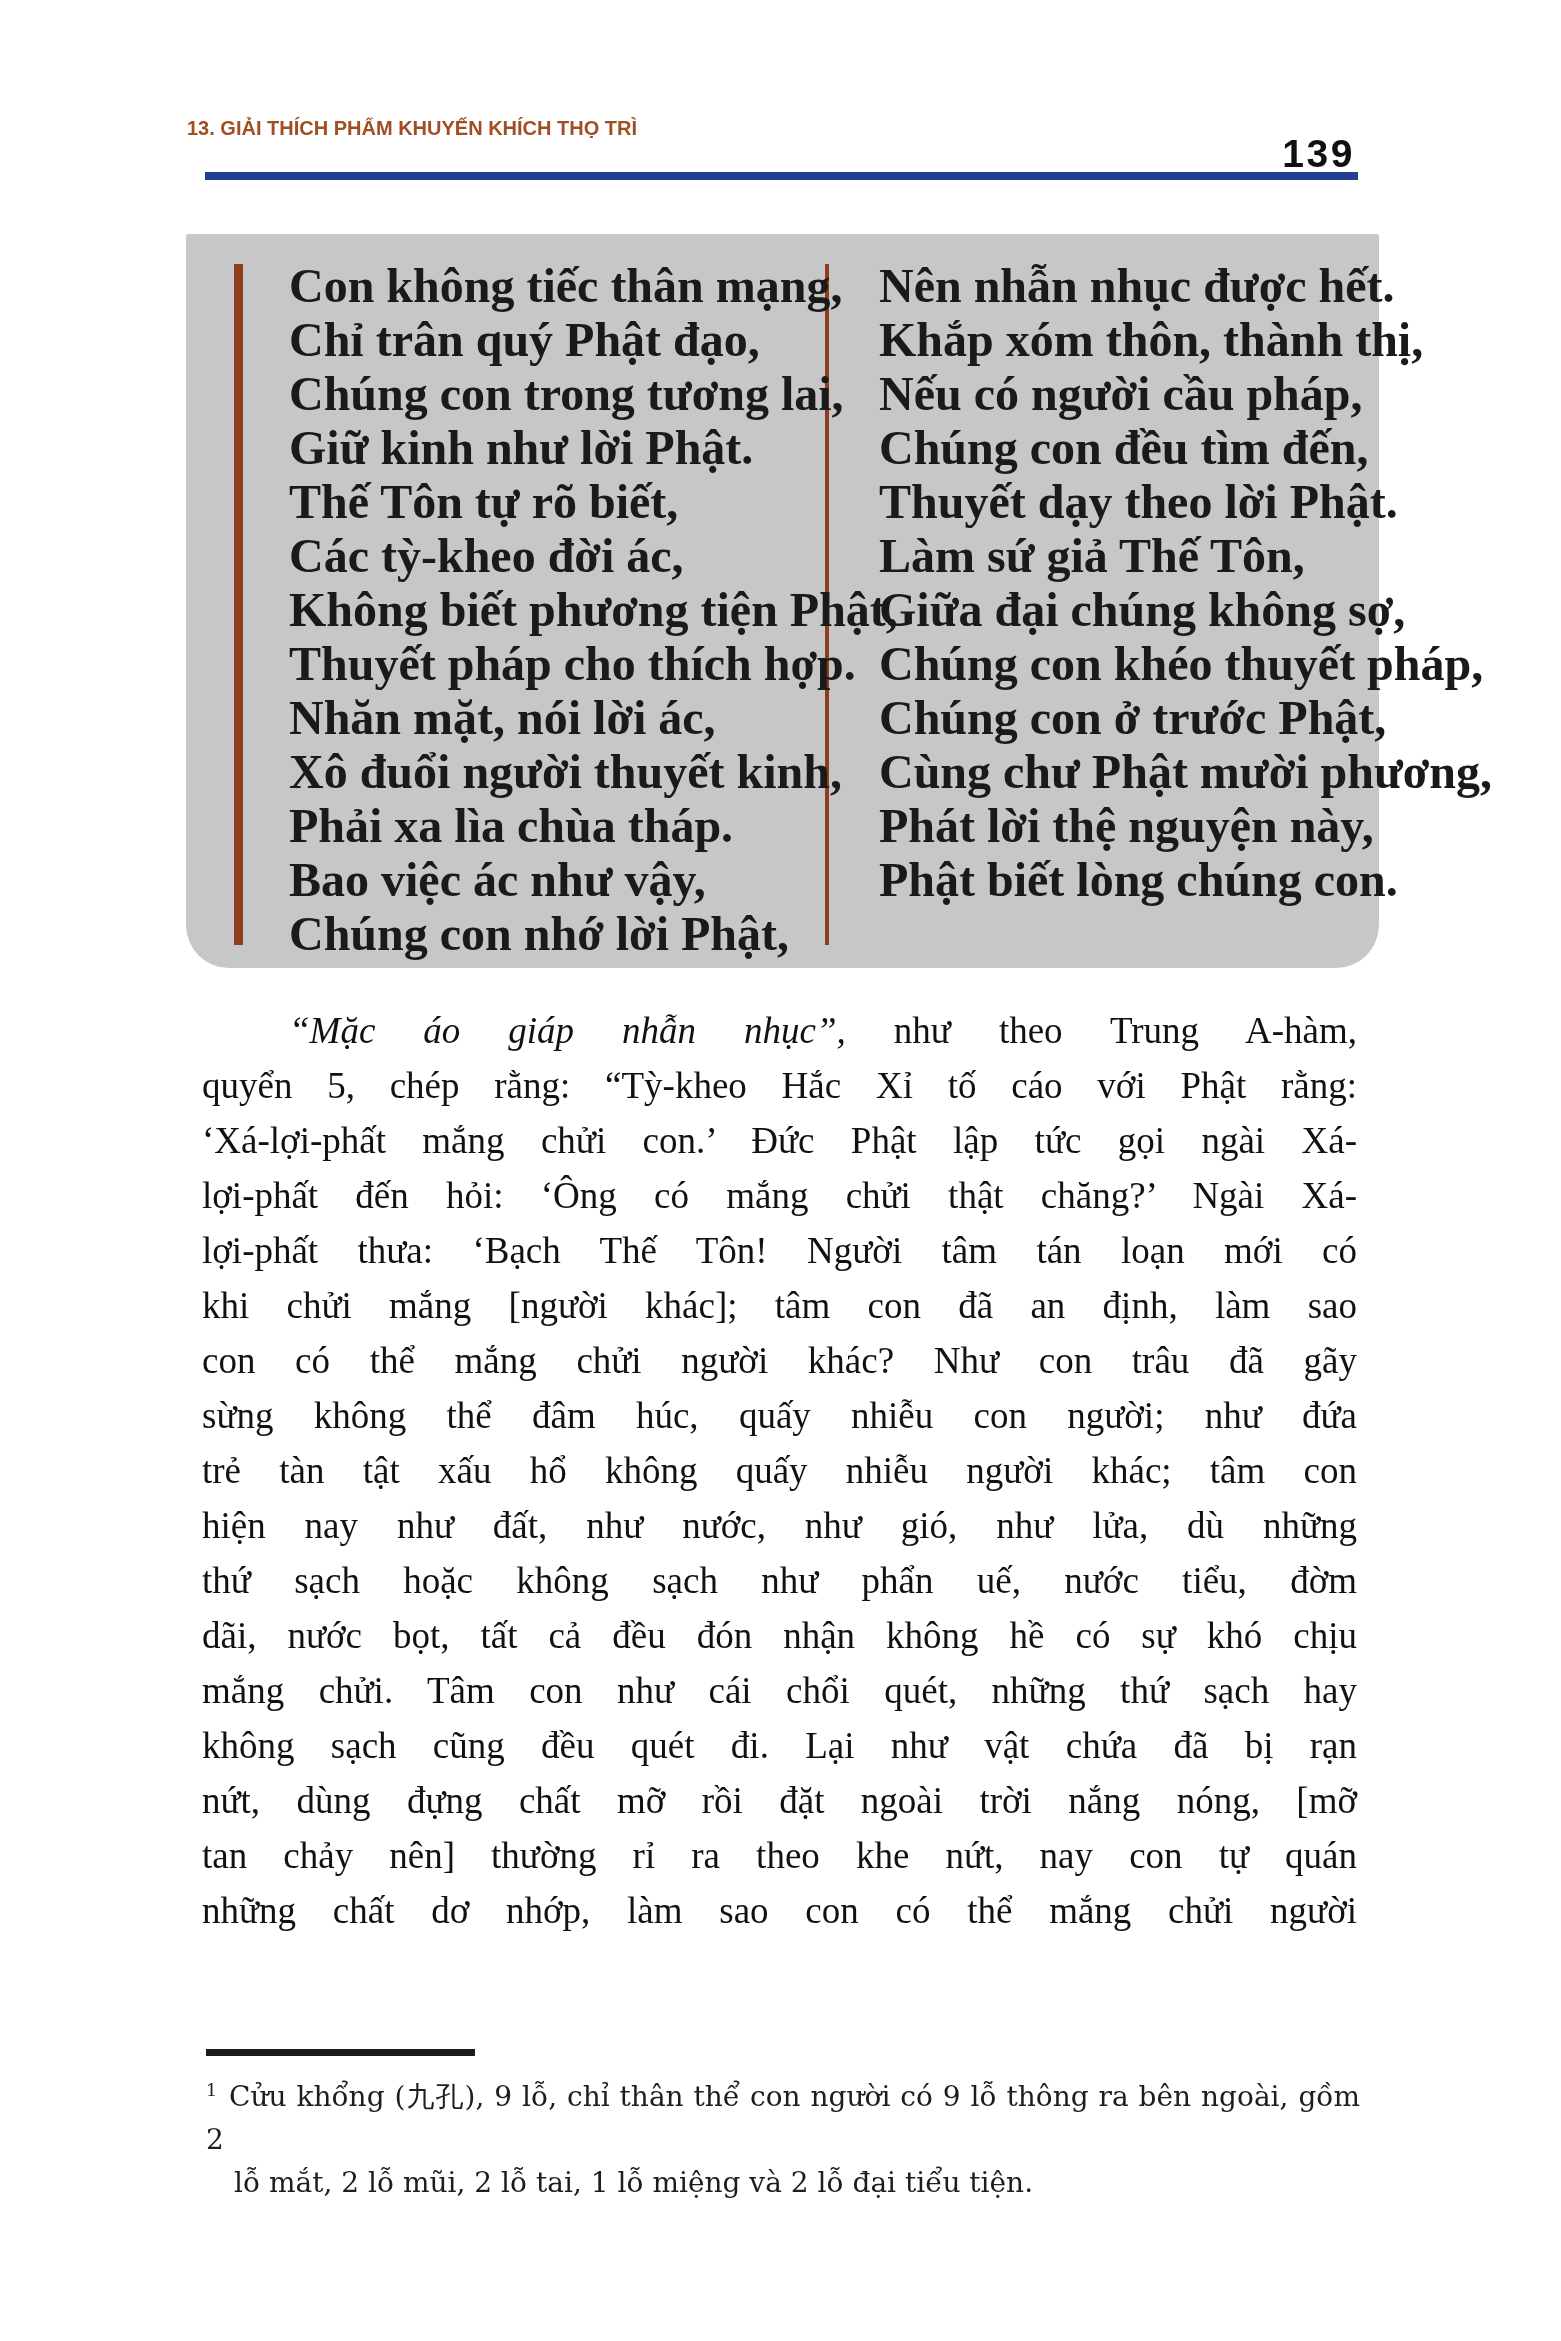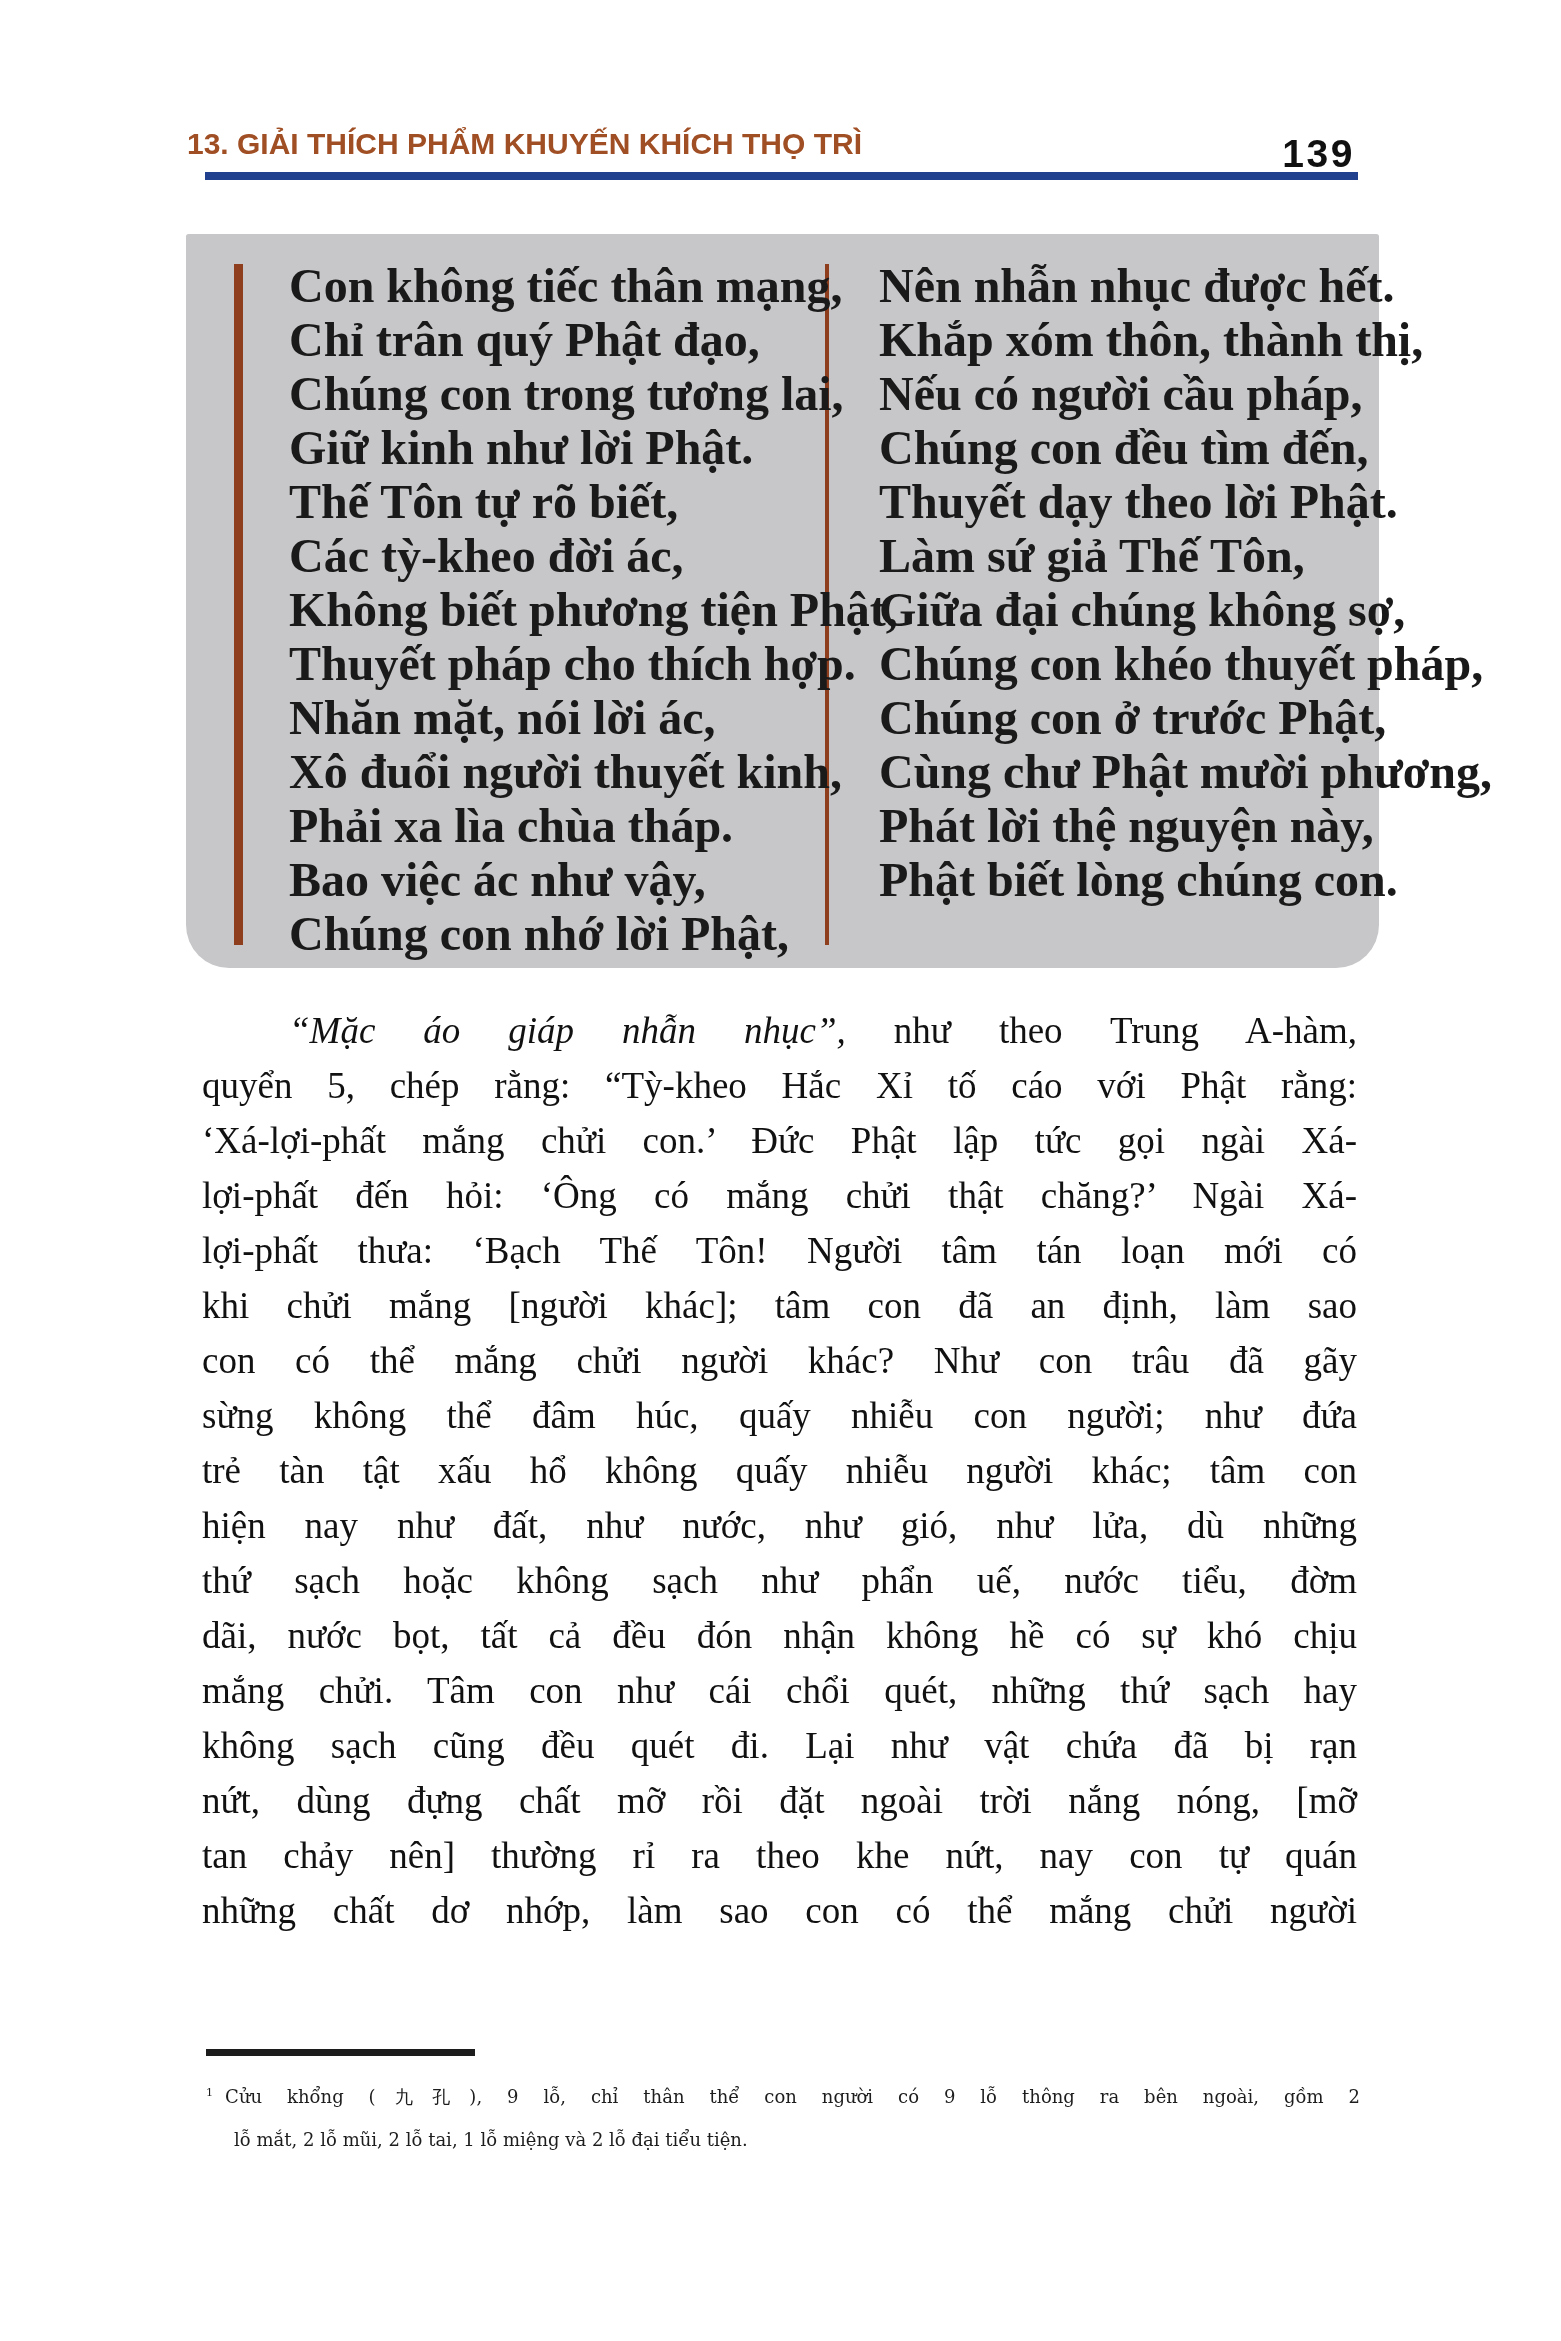--- a/index.html
+++ b/index.html
@@ -7,23 +7,23 @@
   .page{
     position:relative;
     width:1561px;height:2342px;
     background:#ffffff;
     overflow:hidden;
     font-family:"Liberation Serif","DejaVu Serif",serif;
     color:#111111;
   }
   
   .header-title{
-    position:absolute;left:187px;top:127px;
+    position:absolute;left:187px;top:117px;
     font-family:"Liberation Sans","DejaVu Sans",sans-serif;
-    font-weight:bold;font-size:30px;letter-spacing:0px;
+    font-weight:bold;font-size:20px;letter-spacing:0px;
     color:#a04e23;white-space:nowrap;
   }
   .page-number{
     position:absolute;right:206px;top:120px;
     font-family:"Liberation Sans","DejaVu Sans",sans-serif;
     font-weight:bold;font-size:39px;letter-spacing:2.6px;
     color:#101010;
     margin-top:12px;
   }
   .rule-blue{
@@ -67,21 +67,21 @@
   .q-italic{font-style:italic;}
   sup.fn-ref{vertical-align:super;font-size:58%;line-height:0;}
   
   .footnote-rule{
     position:absolute;left:206px;top:2049px;
     width:269px;height:7px;background:#1c1c1c;
   }
   .footnote{
     position:absolute;left:206px;top:2075px;width:1154px;
     font-family:"DejaVu Serif","Liberation Serif",serif;
-    font-size:18px;line-height:43px;color:#1d1d1d;
+    font-size:28px;line-height:43px;color:#1d1d1d;
   }
   .footnote-line1{
     text-align:justify;
     -moz-text-align-last:justify;
     text-align-last:justify;
   }
   .footnote-line2{padding-left:28px;}
   .footnote-marker{vertical-align:super;font-size:62%;line-height:0;padding-right:12px;}
 </style>
 </head>

